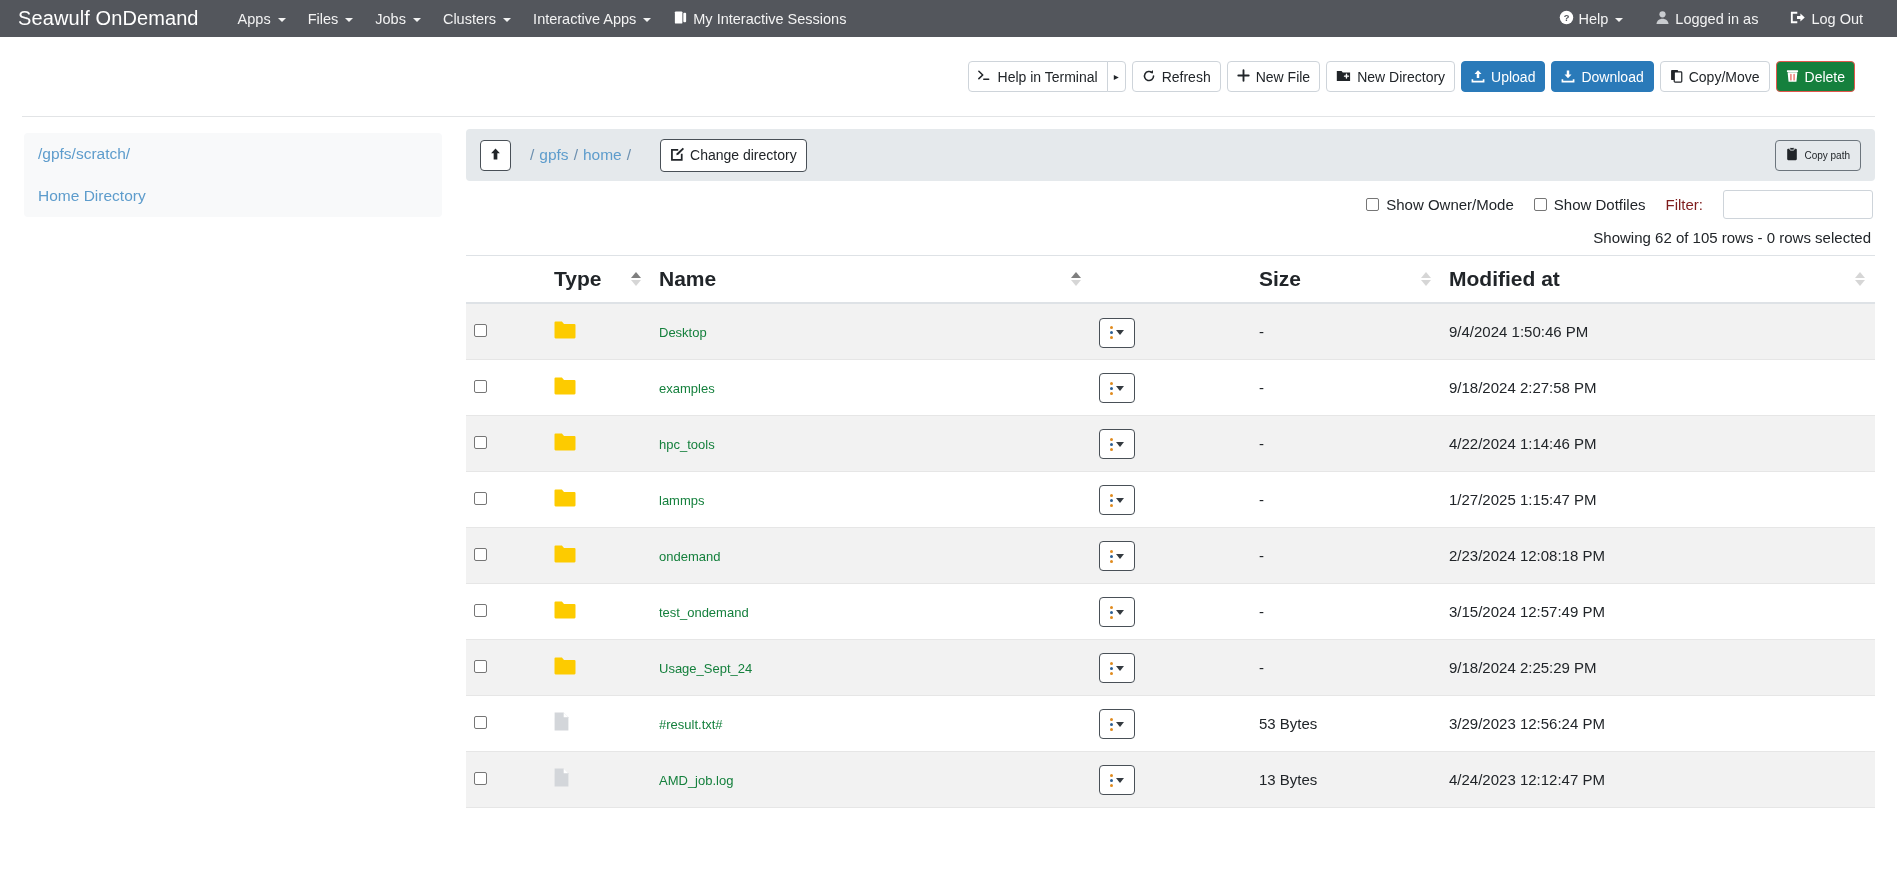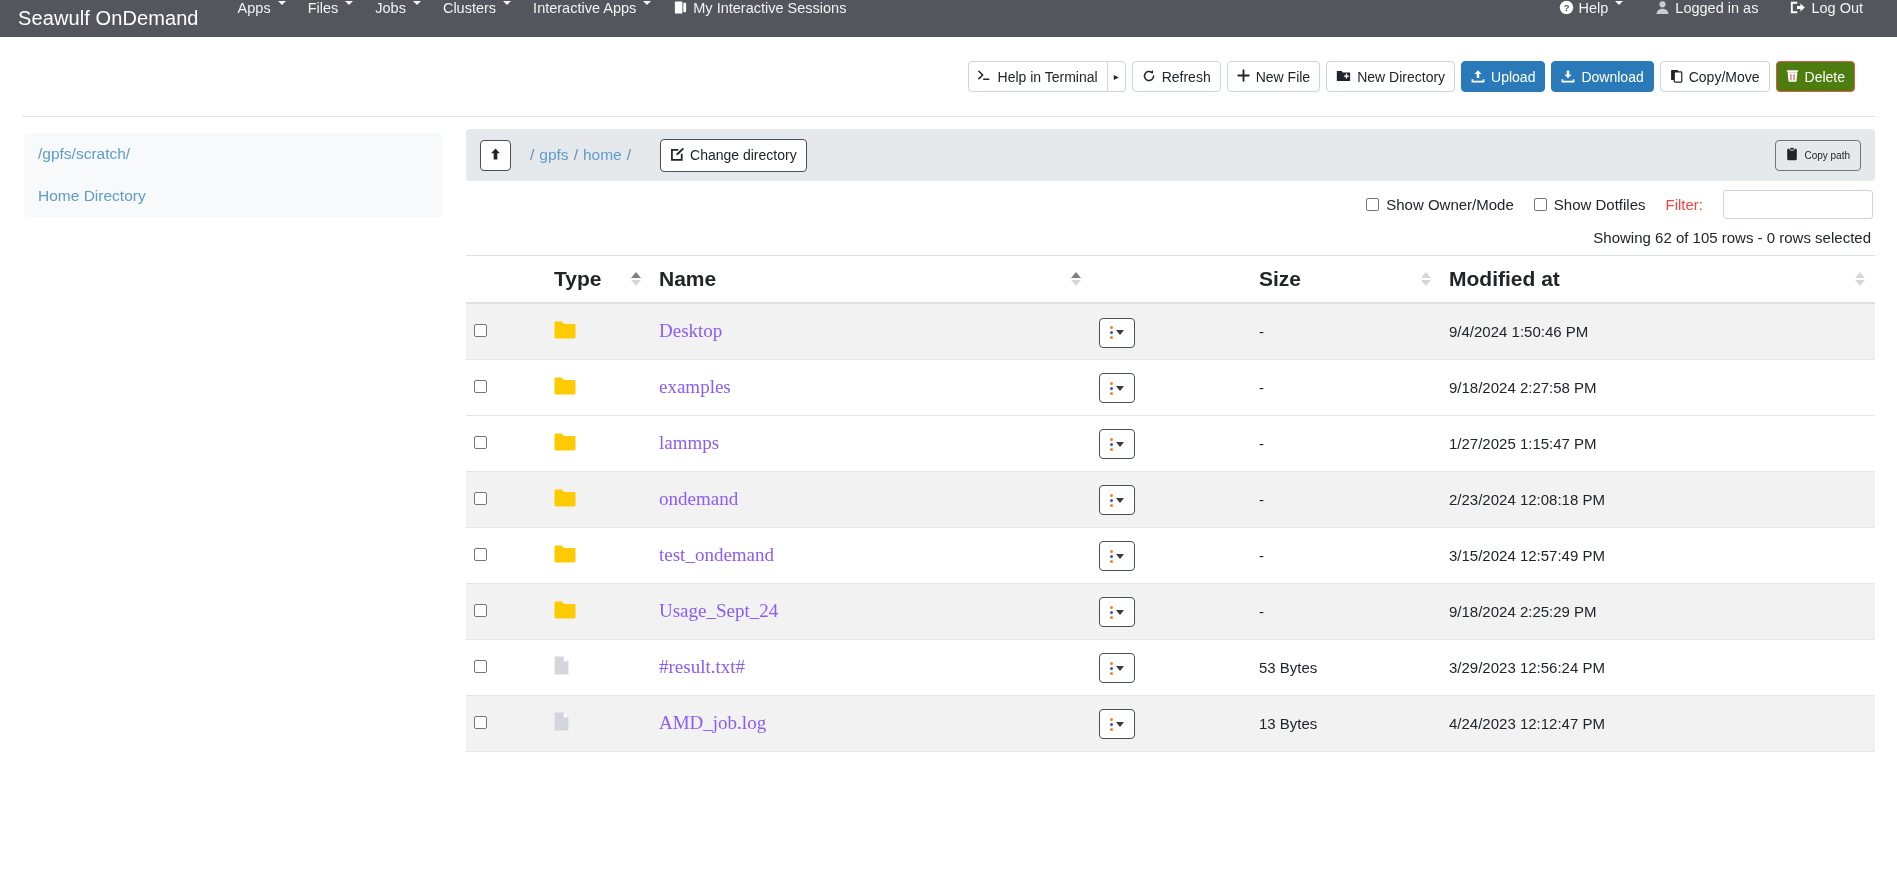--- a/index.html
+++ b/index.html
@@ -29,20 +29,21 @@
   .brand {
     font-size: 20px;
     color: #ffffff;
     margin-right: 28px;
     letter-spacing: .1px;
   }
   .nav-item {
     color: rgba(255,255,255,.93);
     padding: 0 11px;
     display: flex;
+    align-items: center;
     gap: 5px;
     height: 37px;
     cursor: pointer;
   }
   .caret {
     display: inline-block;
     width: 0; height: 0;
     border-left: 4px solid transparent;
     border-right: 4px solid transparent;
     border-top: 4.5px solid currentColor;
@@ -87,21 +88,21 @@
   .btn-split-main { border-top-right-radius: 0; border-bottom-right-radius: 0; }
   .btn-split-toggle {
     border-top-left-radius: 0; border-bottom-left-radius: 0;
     margin-left: -1px;
     padding: 0 6px;
   }
   .btn-primary {
     background: #2a7ab9; border-color: #2a7ab9; color: #fff;
   }
   .btn-danger {
-    background: #4d7c0f; border-color: #e3564c; color: #fff;
+    background: #15803d; border-color: #e3564c; color: #fff;
   }
 
   
   .page {
     display: flex;
     align-items: flex-start;
     padding: 0;
   }
   .sidebar {
     width: 466px;
@@ -183,21 +184,21 @@
     color: #212529;
   }
   .chk {
     width: 13px; height: 13px;
     border: 1px solid #767676;
     background: #fff;
     border-radius: 2px;
     display: inline-block;
     cursor: pointer;
   }
-  .filter-label { color: #ef4444; }
+  .filter-label { color: #7f1d1d; }
   .filter-input {
     width: 150px; height: 29px;
     border: 1px solid #ced4da;
     border-radius: 3px;
     background: #fff;
     padding: 0 7px;
     font-size: 14px;
     font-family: "Liberation Sans", sans-serif;
     outline: none;
   }
@@ -261,25 +262,24 @@
   table.files tbody td {
     border-bottom: 1px solid #e6e6e6;
     padding: 0 8px;
     font-size: 15px;
     vertical-align: middle;
     color: #212529;
   }
   td.td-chk { text-align: left; padding-left: 18px; }
   td.td-type { text-align: left; padding-left: 4px; }
   td.td-name a {
-    color: #8b5cf6;
+    color: #15803d;
     text-decoration: none;
-    font-size: 19px;
-    cursor: pointer;
-    font-family: Liberation Serif, serif;
+    font-size: 13px;
+    cursor: pointer;
   }
   td.td-act { text-align: left; }
   td.td-size { color: #212529; }
   td.td-mod { color: #212529; }
 
   .kebab-btn {
     width: 36px; height: 30px;
     border: 1px solid #495057;
     border-radius: 4px;
     background: #fff;
@@ -607,20 +607,37 @@
                 <span class="kebab-dots">
                   <span></span>
                   <span></span>
                   <span></span>
                 </span>
                 <span class="kebab-caret"></span>
               </span></td>
             <td class="td-size">-</td>
             <td class="td-mod">9/18/2024 2:27:58 PM</td>
           </tr>
+          <tr class="odd">
+            <td class="td-chk"><span class="chk"></span></td>
+            <td class="td-type"><span class="folder-icon"><svg width="22" height="18" viewBox="0 0 22 18" aria-hidden="true">
+                  <path d="M0.5 1.6A1.1 1.1 0 0 1 1.6 .5h6.3l2.1 2.4h10.4a1.1 1.1 0 0 1 1.1 1.1v12.3a1.1 1.1 0 0 1-1.1 1.1H1.6A1.1 1.1 0 0 1 .5 16.3z" fill="#fdcb00"></path>
+                </svg></span></td>
+            <td class="td-name"><a>hpc_tools</a></td>
+            <td class="td-act"><span class="kebab-btn">
+                <span class="kebab-dots">
+                  <span></span>
+                  <span></span>
+                  <span></span>
+                </span>
+                <span class="kebab-caret"></span>
+              </span></td>
+            <td class="td-size">-</td>
+            <td class="td-mod">4/22/2024 1:14:46 PM</td>
+          </tr>
           <tr class="even">
             <td class="td-chk"><span class="chk"></span></td>
             <td class="td-type"><span class="folder-icon"><svg width="22" height="18" viewBox="0 0 22 18" aria-hidden="true">
                   <path d="M0.5 1.6A1.1 1.1 0 0 1 1.6 .5h6.3l2.1 2.4h10.4a1.1 1.1 0 0 1 1.1 1.1v12.3a1.1 1.1 0 0 1-1.1 1.1H1.6A1.1 1.1 0 0 1 .5 16.3z" fill="#fdcb00"></path>
                 </svg></span></td>
             <td class="td-name"><a>lammps</a></td>
             <td class="td-act"><span class="kebab-btn">
                 <span class="kebab-dots">
                   <span></span>
                   <span></span>

